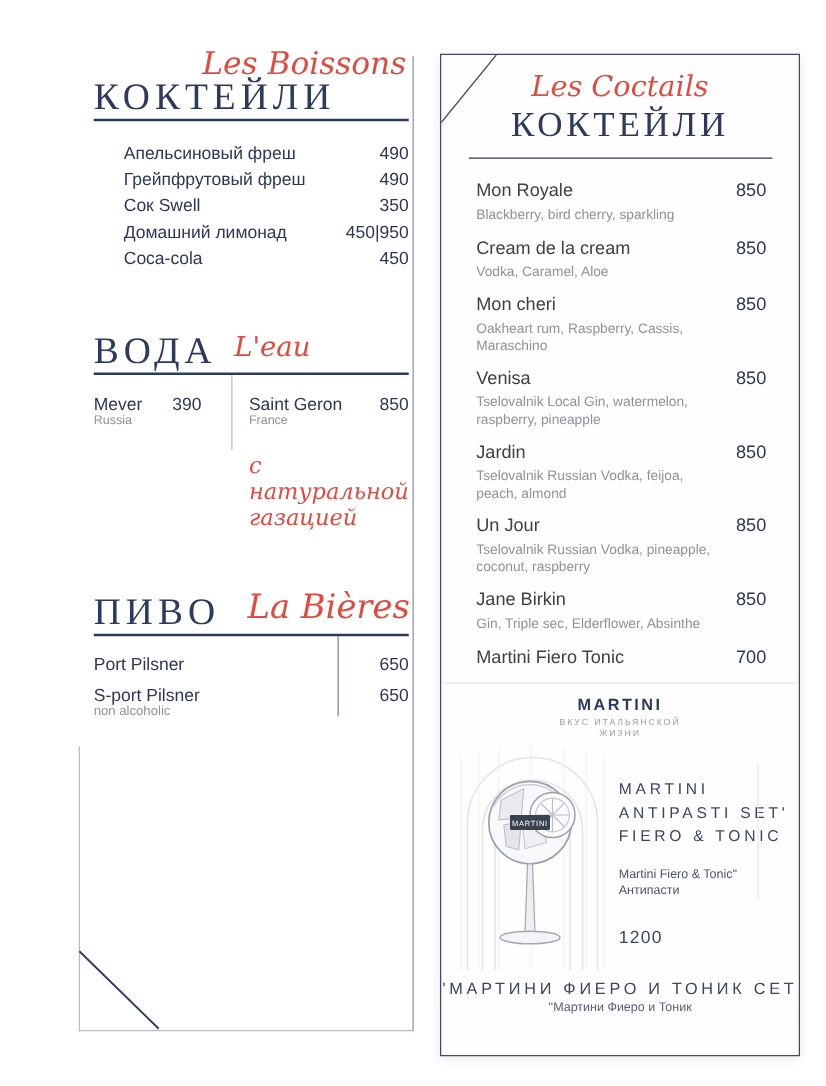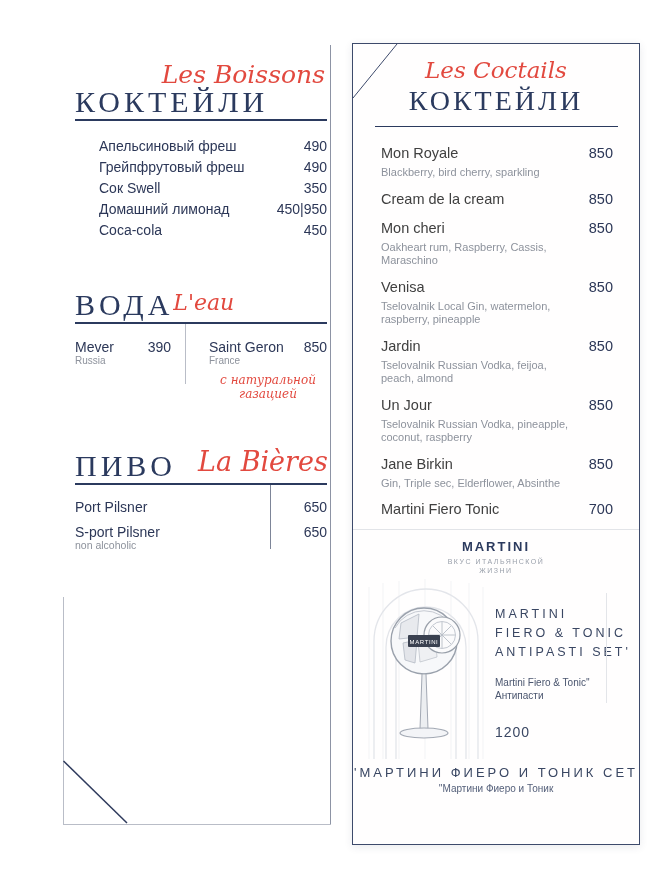--- a/index.html
+++ b/index.html
@@ -13,38 +13,38 @@
   .frame-bottom{position:absolute;left:0;right:0;bottom:0;height:1px;background:#b9bdc7;}
   .corner-diag{position:absolute;left:0;bottom:1px;}
 
   .left-inner{position:absolute;left:12px;right:4px;top:0;}
 
   .script{font-family:"DejaVu Serif","Liberation Serif",serif;font-style:italic;color:#e2493f;}
   .sec-title{font-family:"Liberation Serif",serif;font-weight:400;color:#2b3a5e;
              font-size:30px;line-height:34px;letter-spacing:4px;margin:0;
              border-bottom:2px solid #2b3a5e;}
 
-  .sec-drinks{padding-top:60px;}
+  .sec-drinks{padding-top:36px;}
   .script-drinks{font-size:25px;text-align:right;padding-right:2px;margin-bottom:-4px;}
 
   .plain-items{margin-top:15px;margin-left:24px;}
   .row{display:flex;justify-content:space-between;align-items:baseline;
        font-size:14px;font-weight:500;line-height:21px;color:#2c3757;}
 
   .sec-water{padding-top:47px;}
   .water-head{border-bottom:2px solid #2b3a5e;white-space:nowrap;}
   .water-head .sec-title{display:inline;border-bottom:none;}
-  .script-inline{display:inline-block;font-size:22px;position:relative;top:-5px;}
+  .script-inline{display:inline-block;font-size:22px;margin-left:14px;position:relative;top:-5px;}
   .water-body{position:relative;display:flex;padding-top:15px;}
   .water-divider{position:absolute;left:110px;top:0;height:60px;width:1px;background:#b9bdc7;}
   .water-col1{width:96px;}
   .water-col2{margin-left:38px;flex:1;}
   .water-name-row{display:flex;justify-content:space-between;font-size:14px;font-weight:500;}
   .origin{font-size:10px;color:#8d929c;margin-top:0;}
-  .water-note{font-size:12px;margin-top:7px;text-align:center;}
+  .water-note{font-size:18px;margin-top:20px;text-align:left;}
 
   .sec-beer{padding-top:48px;}
   .beer-head{border-bottom:2px solid #2b3a5e;white-space:nowrap;}
   .beer-head .sec-title{display:inline;border-bottom:none;}
   .script-beer{display:inline-block;font-size:27px;margin-left:22px;position:relative;top:-5px;}
   .beer-body{position:relative;padding-top:14px;}
   .beer-divider{position:absolute;left:195px;top:0;height:64px;width:1px;background:#7d8598;}
   .beer-row{display:flex;justify-content:space-between;margin-bottom:9px;}
   .beer-name{font-size:14px;font-weight:500;line-height:16px;}
   .beer-sub{font-size:10.5px;color:#8d929c;line-height:11px;}
@@ -201,20 +201,21 @@
             <span class="c-price">850</span>
           </div>
           <div class="c-desc">Blackberry, bird cherry, sparkling</div>
         </div>
 
         <div class="c-item">
           <div class="c-top">
             <span class="c-name">Cream de la cream</span>
             <span class="c-price">850</span>
           </div>
+          <div class="c-desc">Vodka, Caramel, Aloe</div>
         </div>
 
         <div class="c-item">
           <div class="c-top">
             <span class="c-name">Mon cheri</span>
             <span class="c-price">850</span>
           </div>
           <div class="c-desc">Oakheart rum, Raspberry, Cassis, Maraschino</div>
         </div>
 
@@ -310,22 +311,22 @@
             <rect x="43" y="56" width="32" height="12" rx="1" fill="#3a4150"></rect>
             <text x="59" y="65" font-size="6" fill="#ffffff" text-anchor="middle" letter-spacing="0.6">MARTINI</text>
 
             <path d="M57,95 L55,150 L63,150 L61,95 Z" fill="#eceef1" stroke="#a3a9b4" stroke-width="1"></path>
             <ellipse cx="59" cy="154" rx="24" ry="5" fill="#f3f4f7" stroke="#a3a9b4" stroke-width="1.2"></ellipse>
           </svg>
         </div>
         <div class="promo-text">
           <div class="promo-product">
             <div>MARTINI</div>
+            <div>ANTIPASTI SET'</div>
             <div>FIERO &amp; TONIC</div>
-            <div>ANTIPASTI SET'</div>
           </div>
           <div class="promo-sub">
             <div>Martini Fiero &amp; Tonic''</div>
             <div>Антипасти</div>
           </div>
           <div class="promo-price">1200</div>
         </div>
       </div>
 
       <div class="promo-caption">'МАРТИНИ ФИЕРО И ТОНИК СЕТ</div>

